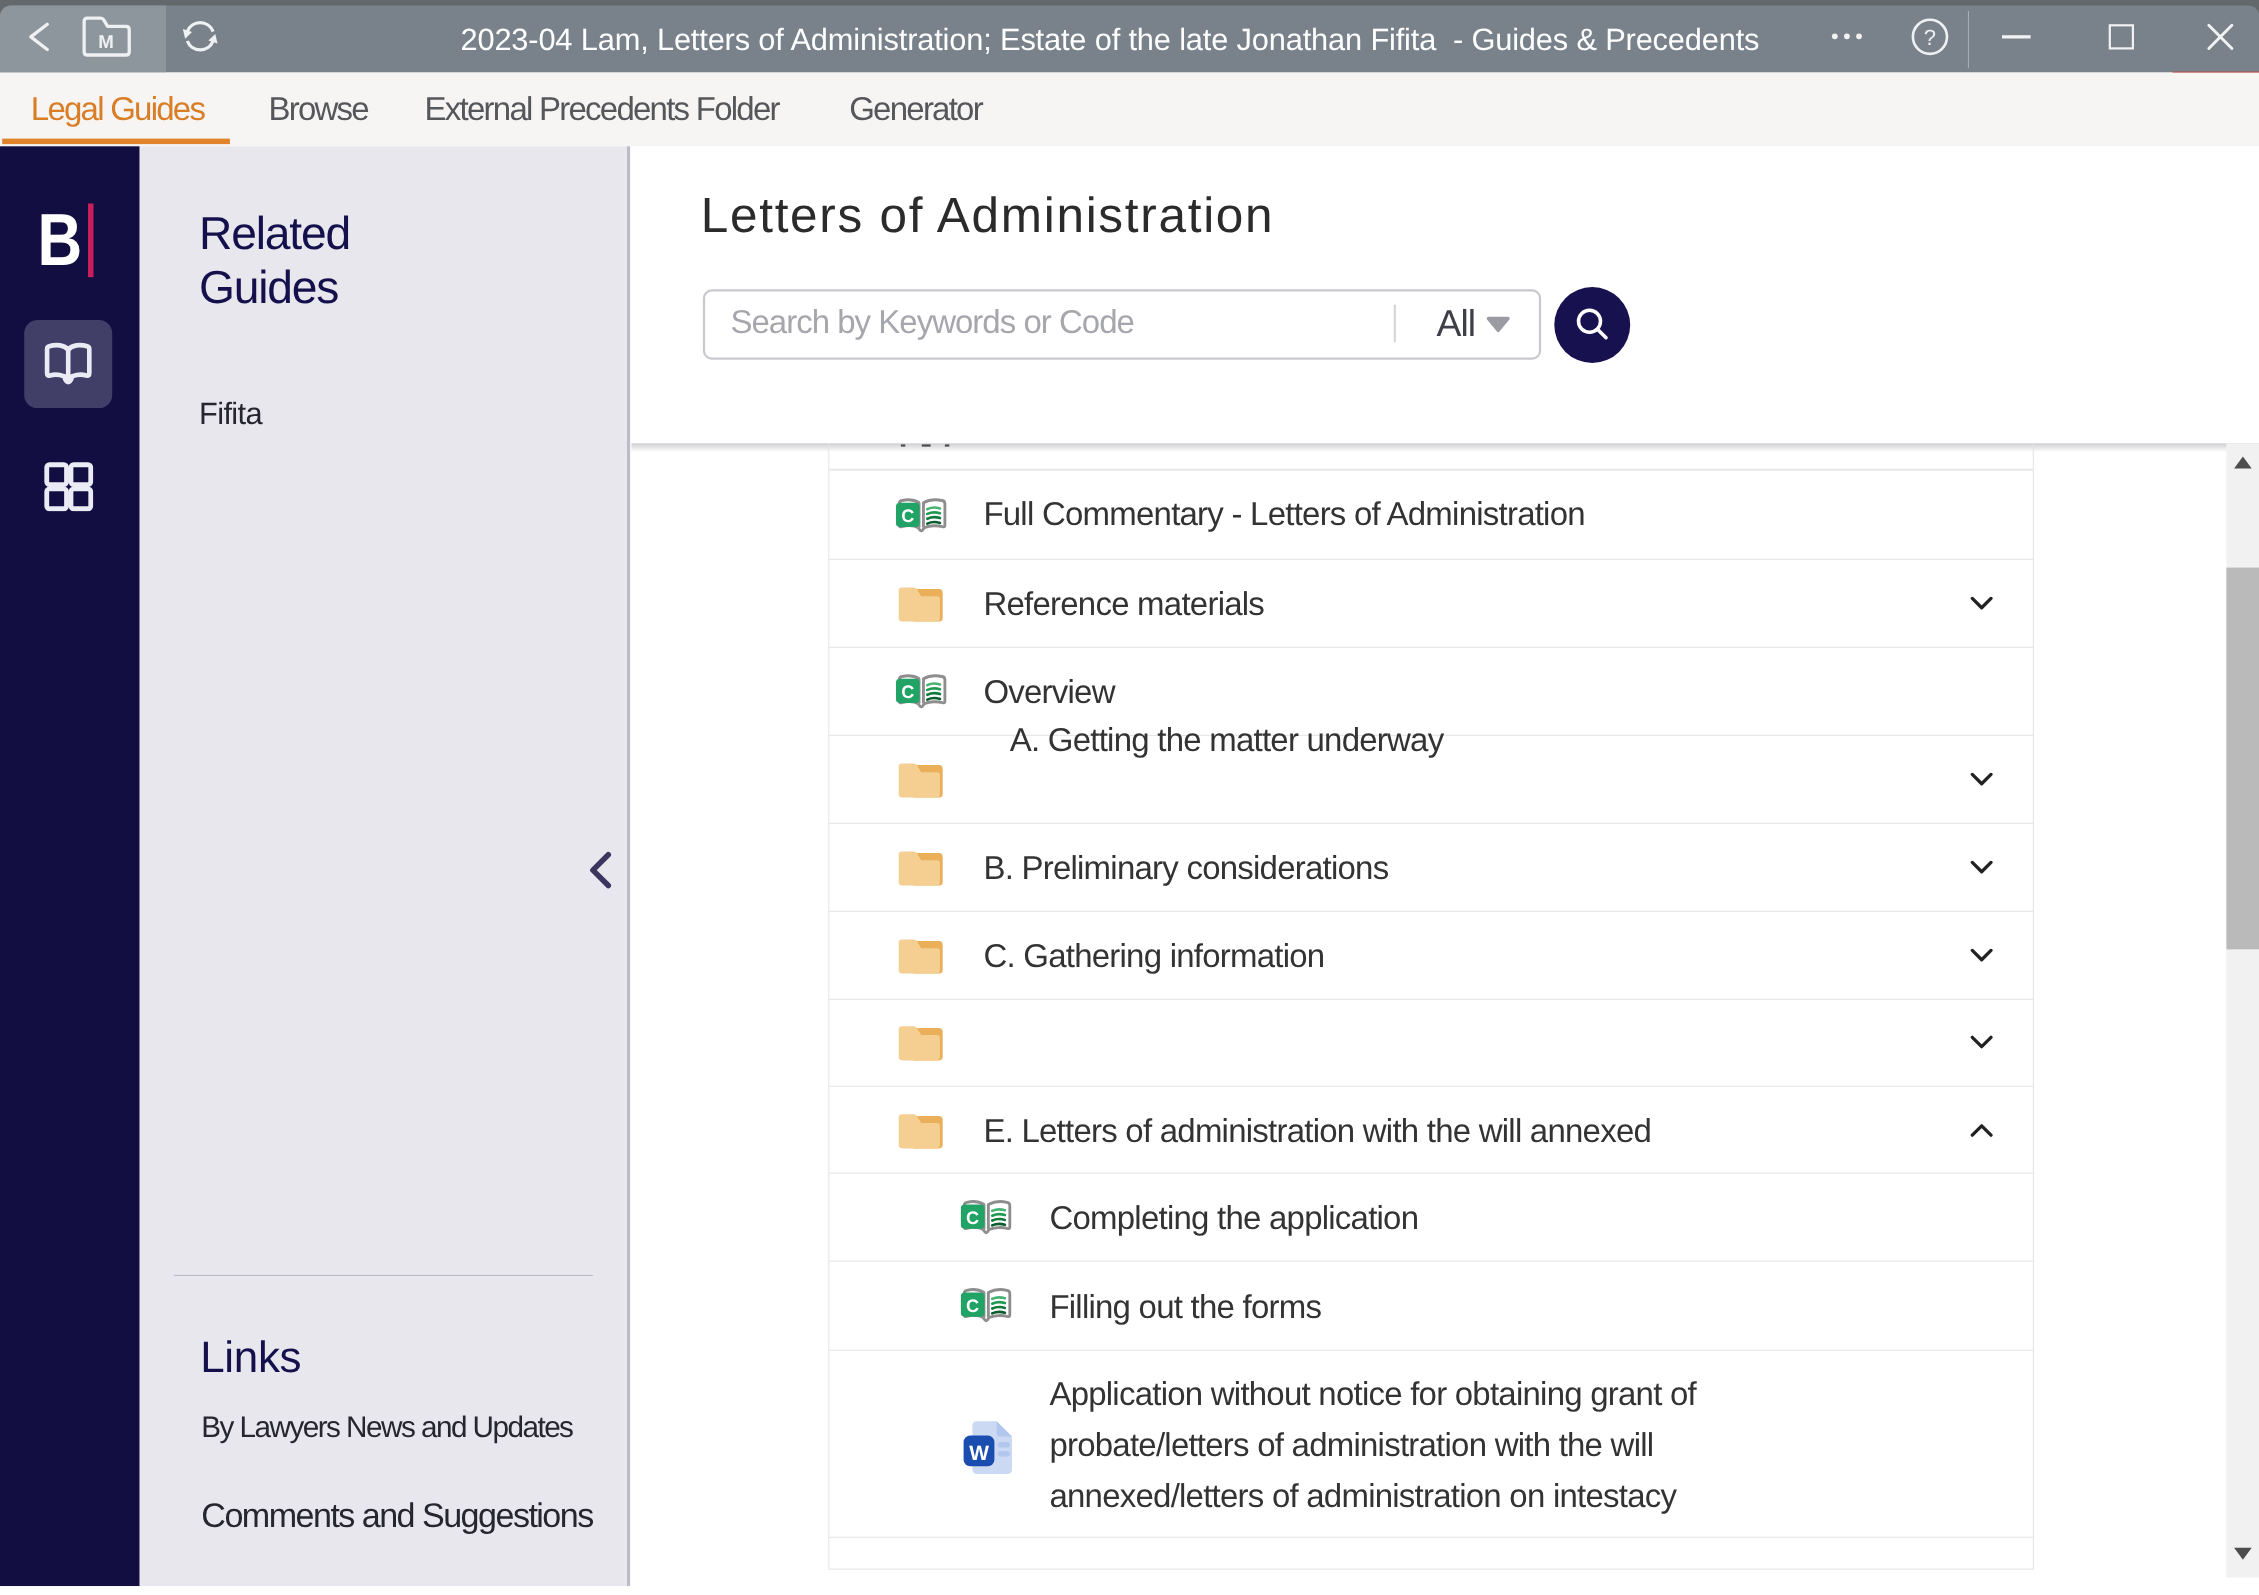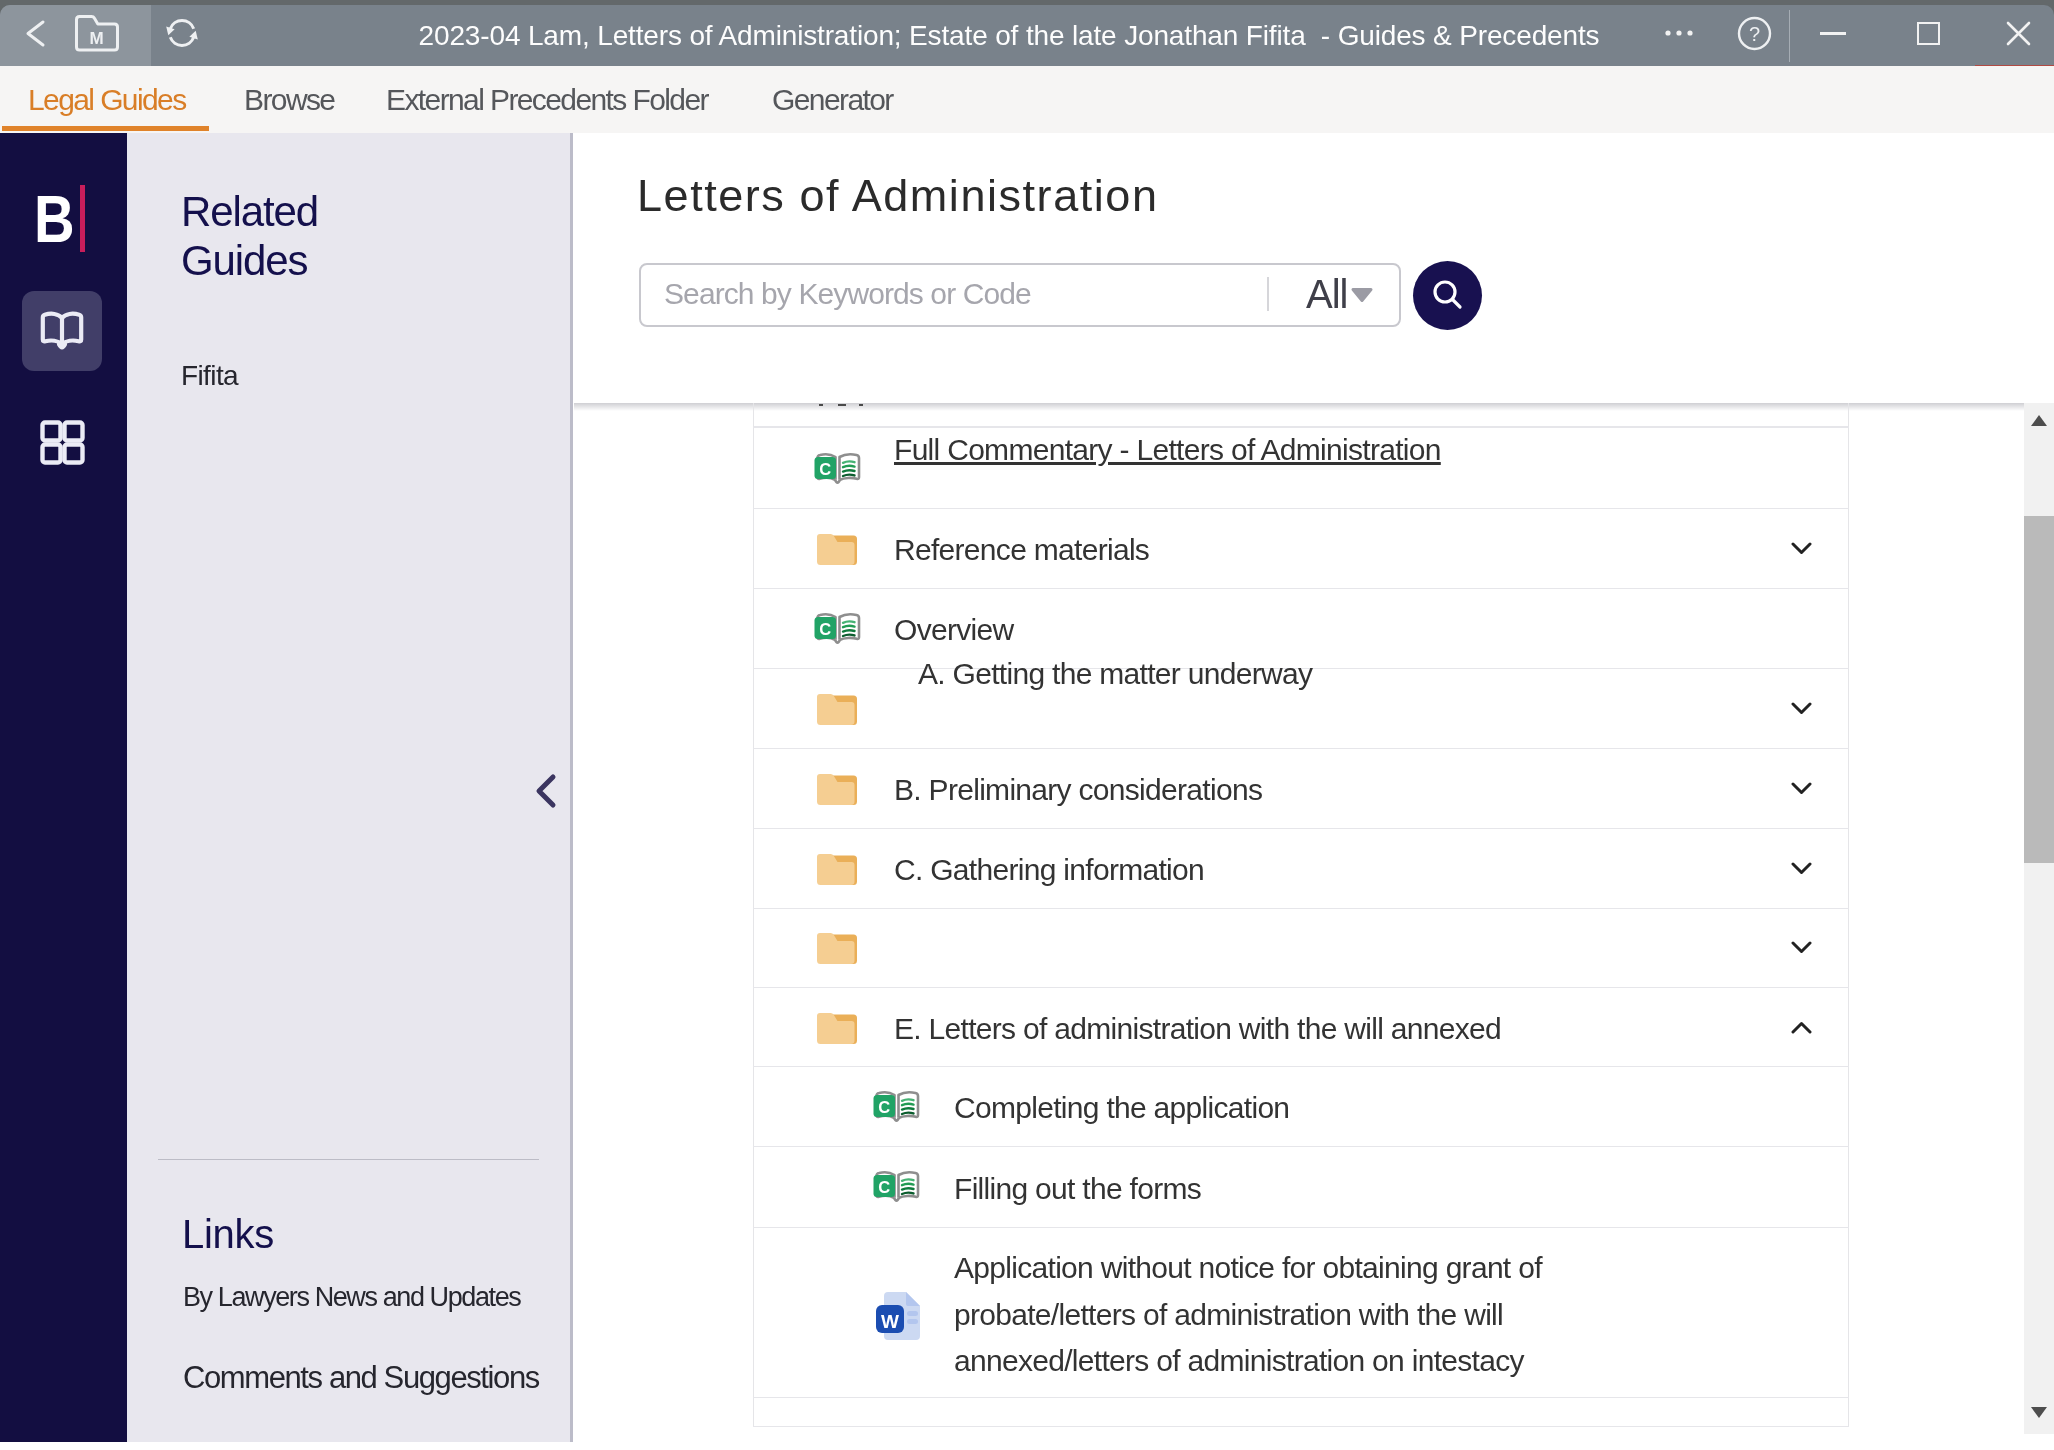--- a/index.html
+++ b/index.html
@@ -106,21 +106,21 @@
     <div class="abs" style="left:56px;top:1227px;font-size:31px;letter-spacing:-1.4px;color:#26262e;white-space:nowrap;">Comments and Suggestions</div>
   </div>
 
   <div class="abs" style="left:573px;top:133px;width:1481px;height:1309px;background:#fff;"></div>
 
   <div class="abs" style="left:637px;top:170px;font-size:45px;letter-spacing:1.55px;color:#2b2b2b;">Letters of Administration</div>
 
   <div class="abs" style="left:639px;top:263px;width:762px;height:64px;border:2px solid #c8c8ce;border-radius:8px;"></div>
   <div class="abs" style="left:664px;top:263px;height:64px;line-height:62px;font-size:30px;letter-spacing:-0.9px;color:#a6a6ad;">Search by Keywords or Code</div>
   <div class="abs" style="left:1267px;top:277px;width:2px;height:34px;background:#d6d6da;"></div>
-  <div class="abs" style="left:1306px;top:263px;height:64px;line-height:62px;font-size:40px;letter-spacing:-1px;color:#3f3f49;">All</div>
+  <div class="abs" style="left:1306px;top:263px;height:64px;line-height:62px;font-size:34px;letter-spacing:-1px;color:#3f3f49;">All</div>
   <svg class="abs" style="left:1349px;top:286px;" width="26" height="18" viewBox="0 0 26 18">
     <path d="M4 3.5 H22 L13 14.5 Z" fill="#9b9ba4" stroke="#9b9ba4" stroke-width="3" stroke-linejoin="round"></path>
   </svg>
 
   <div class="abs" style="left:1413px;top:261px;width:69px;height:69px;border-radius:50%;background:#181150;"></div>
   <svg class="abs" style="left:1430px;top:278px;" width="36" height="36" viewBox="0 0 36 36">
     <circle cx="15" cy="14" r="10" fill="none" stroke="#fff" stroke-width="3.2"></circle>
     <path d="M22.5 21.5 L30 29" stroke="#fff" stroke-width="3.2" stroke-linecap="round"></path>
   </svg>
 
@@ -141,21 +141,21 @@
   <div class="abs" style="left:753px;top:748px;width:1096px;height:1px;background:#e6e6ea;"></div>
   <div class="abs" style="left:753px;top:828px;width:1096px;height:1px;background:#e6e6ea;"></div>
   <div class="abs" style="left:753px;top:908px;width:1096px;height:1px;background:#e6e6ea;"></div>
   <div class="abs" style="left:753px;top:987px;width:1096px;height:1px;background:#e6e6ea;"></div>
   <div class="abs" style="left:753px;top:1066px;width:1096px;height:1px;background:#e6e6ea;"></div>
   <div class="abs" style="left:753px;top:1146px;width:1096px;height:1px;background:#e6e6ea;"></div>
   <div class="abs" style="left:753px;top:1227px;width:1096px;height:1px;background:#e6e6ea;"></div>
   <div class="abs" style="left:753px;top:1397px;width:1096px;height:1px;background:#e6e6ea;"></div>
   <div class="abs" style="left:753px;top:1426px;width:1096px;height:1px;background:#e6e6ea;"></div>
 
-  <div class="abs rowtxt" style="left:894px;top:407px;height:81px;line-height:81px;text-decoration:underline;">Full Commentary - Letters of Administration</div>
+  <div class="abs rowtxt" style="left:894px;top:425px;height:81px;line-height:81px;">Full Commentary - Letters of Administration</div>
   <div class="abs rowtxt" style="left:894px;top:508px;height:80px;line-height:80px;">Reference materials</div>
   <div class="abs rowtxt" style="left:894px;top:588px;height:80px;line-height:80px;">Overview</div>
   <div class="abs rowtxt" style="left:894px;top:632px;height:80px;line-height:80px;margin-left:24px;">A. Getting the matter underway</div>
   <div class="abs rowtxt" style="left:894px;top:748px;height:80px;line-height:80px;">B. Preliminary considerations</div>
   <div class="abs rowtxt" style="left:894px;top:828px;height:80px;line-height:80px;">C. Gathering information</div>
   <div class="abs rowtxt" style="left:954px;top:1066px;height:80px;line-height:80px;">Completing the application</div>
   <div class="abs rowtxt" style="left:894px;top:987px;height:79px;line-height:79px;">E. Letters of administration with the will annexed</div>
   <div class="abs rowtxt" style="left:954px;top:1146px;height:81px;line-height:81px;">Filling out the forms</div>
   <div class="abs rowtxt" style="left:954px;top:1243px;line-height:46.5px;">Application without notice for obtaining grant of<br>probate/letters of administration with the will<br>annexed/letters of administration on intestacy</div>
 

